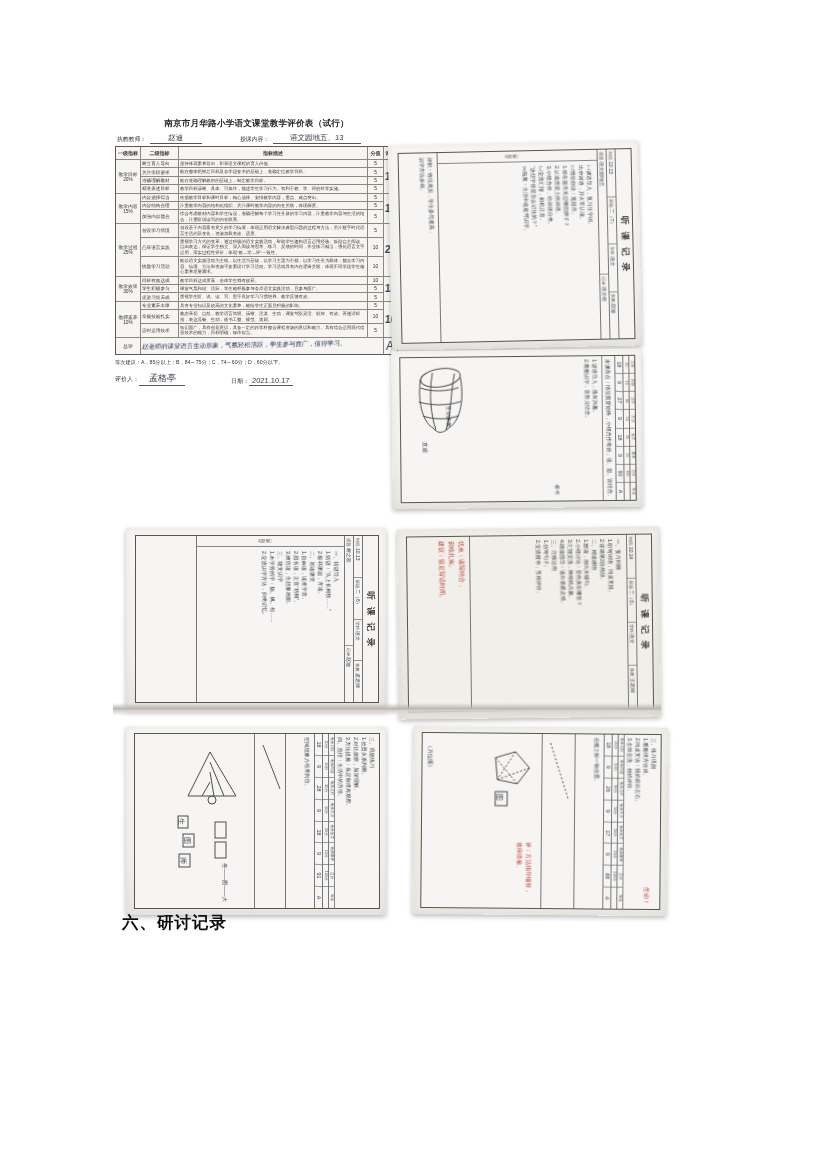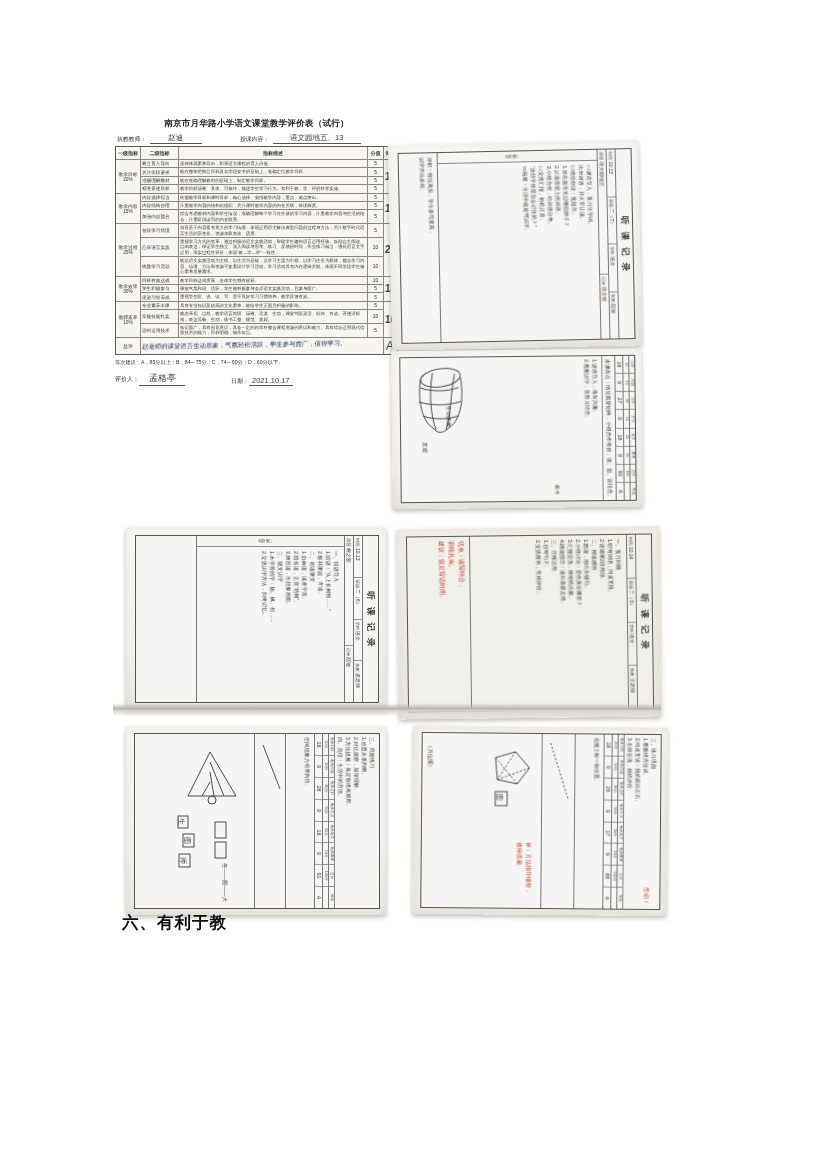--- a/index.html
+++ b/index.html
@@ -581,15 +581,15 @@
           <span class="hw" style="position:absolute;left:10px;bottom:4px;font-size:5.4px">（方位图）</span>
           <div style="position:absolute;right:4px;top:8px;width:62px">
             <div class="hw-line hw-red" style="font-size:5.8px;line-height:9px">评：方法指导细致，</div>
             <div class="hw-line hw-red" style="font-size:5.8px;line-height:9px">值得借鉴。</div>
           </div>
         </div>
       </div>
     </div>
   </div>
 
-  <div class="heading">六、有利于教</div>
+  <div class="heading">六、研讨记录</div>
 
 </div>
 
 </body></html>

